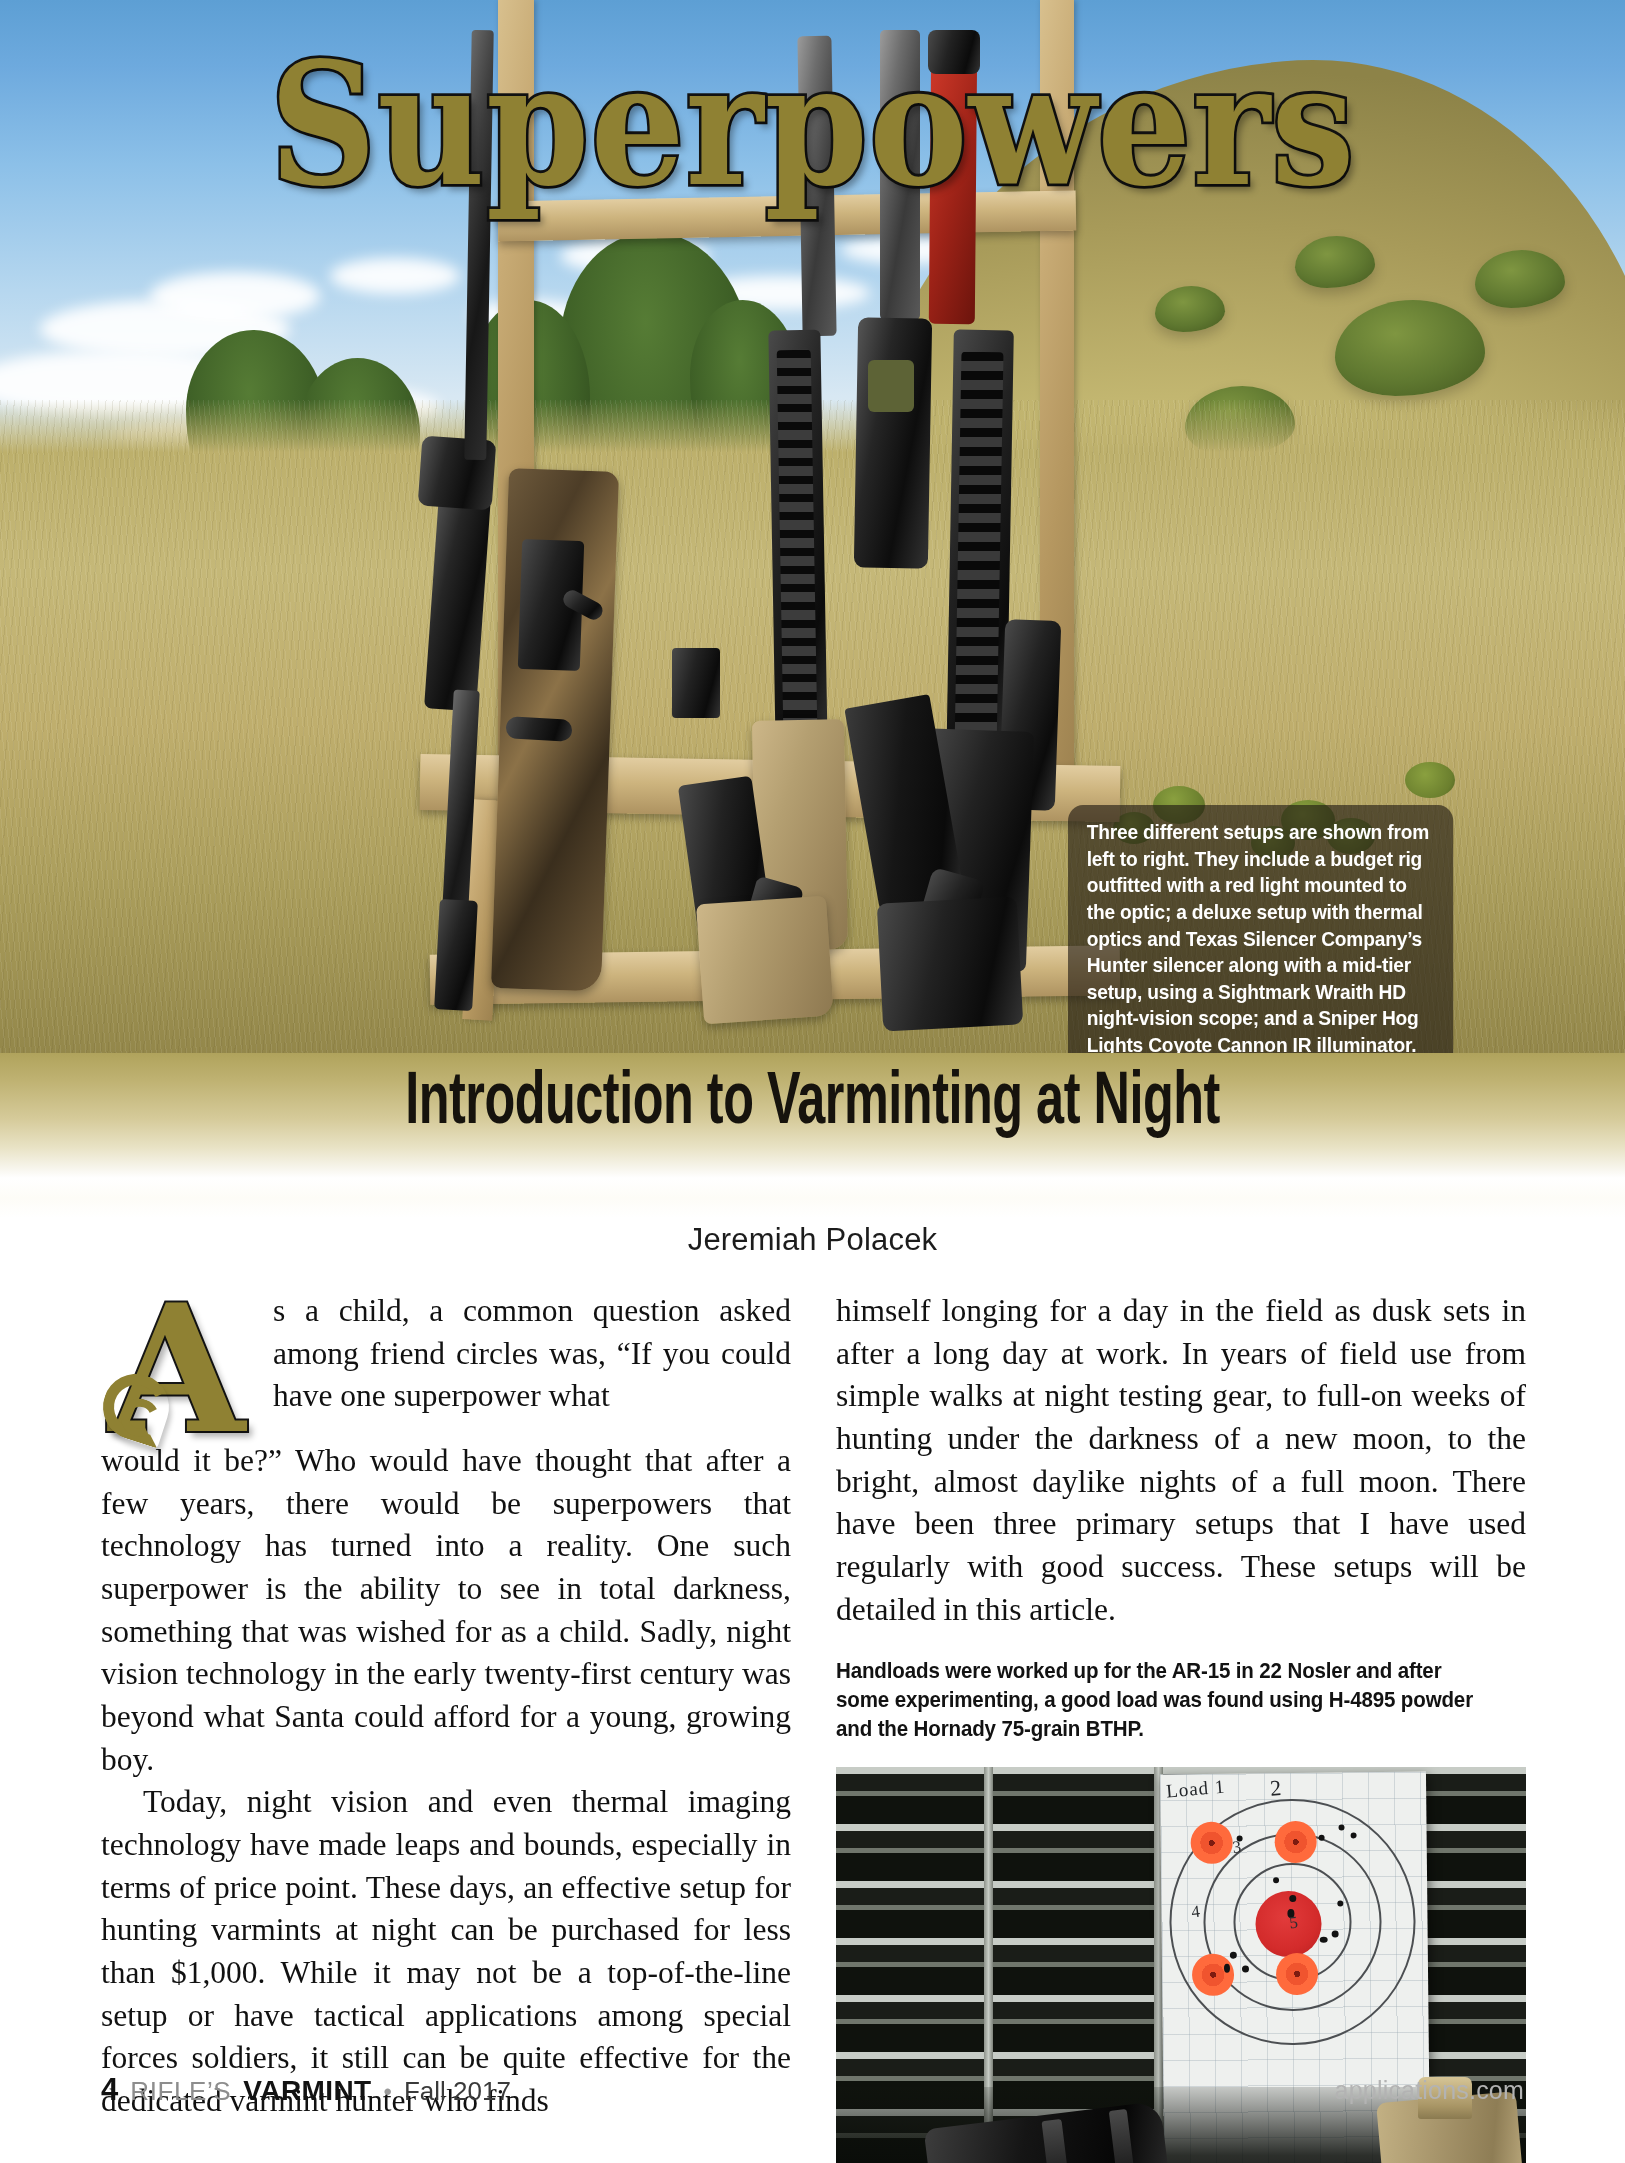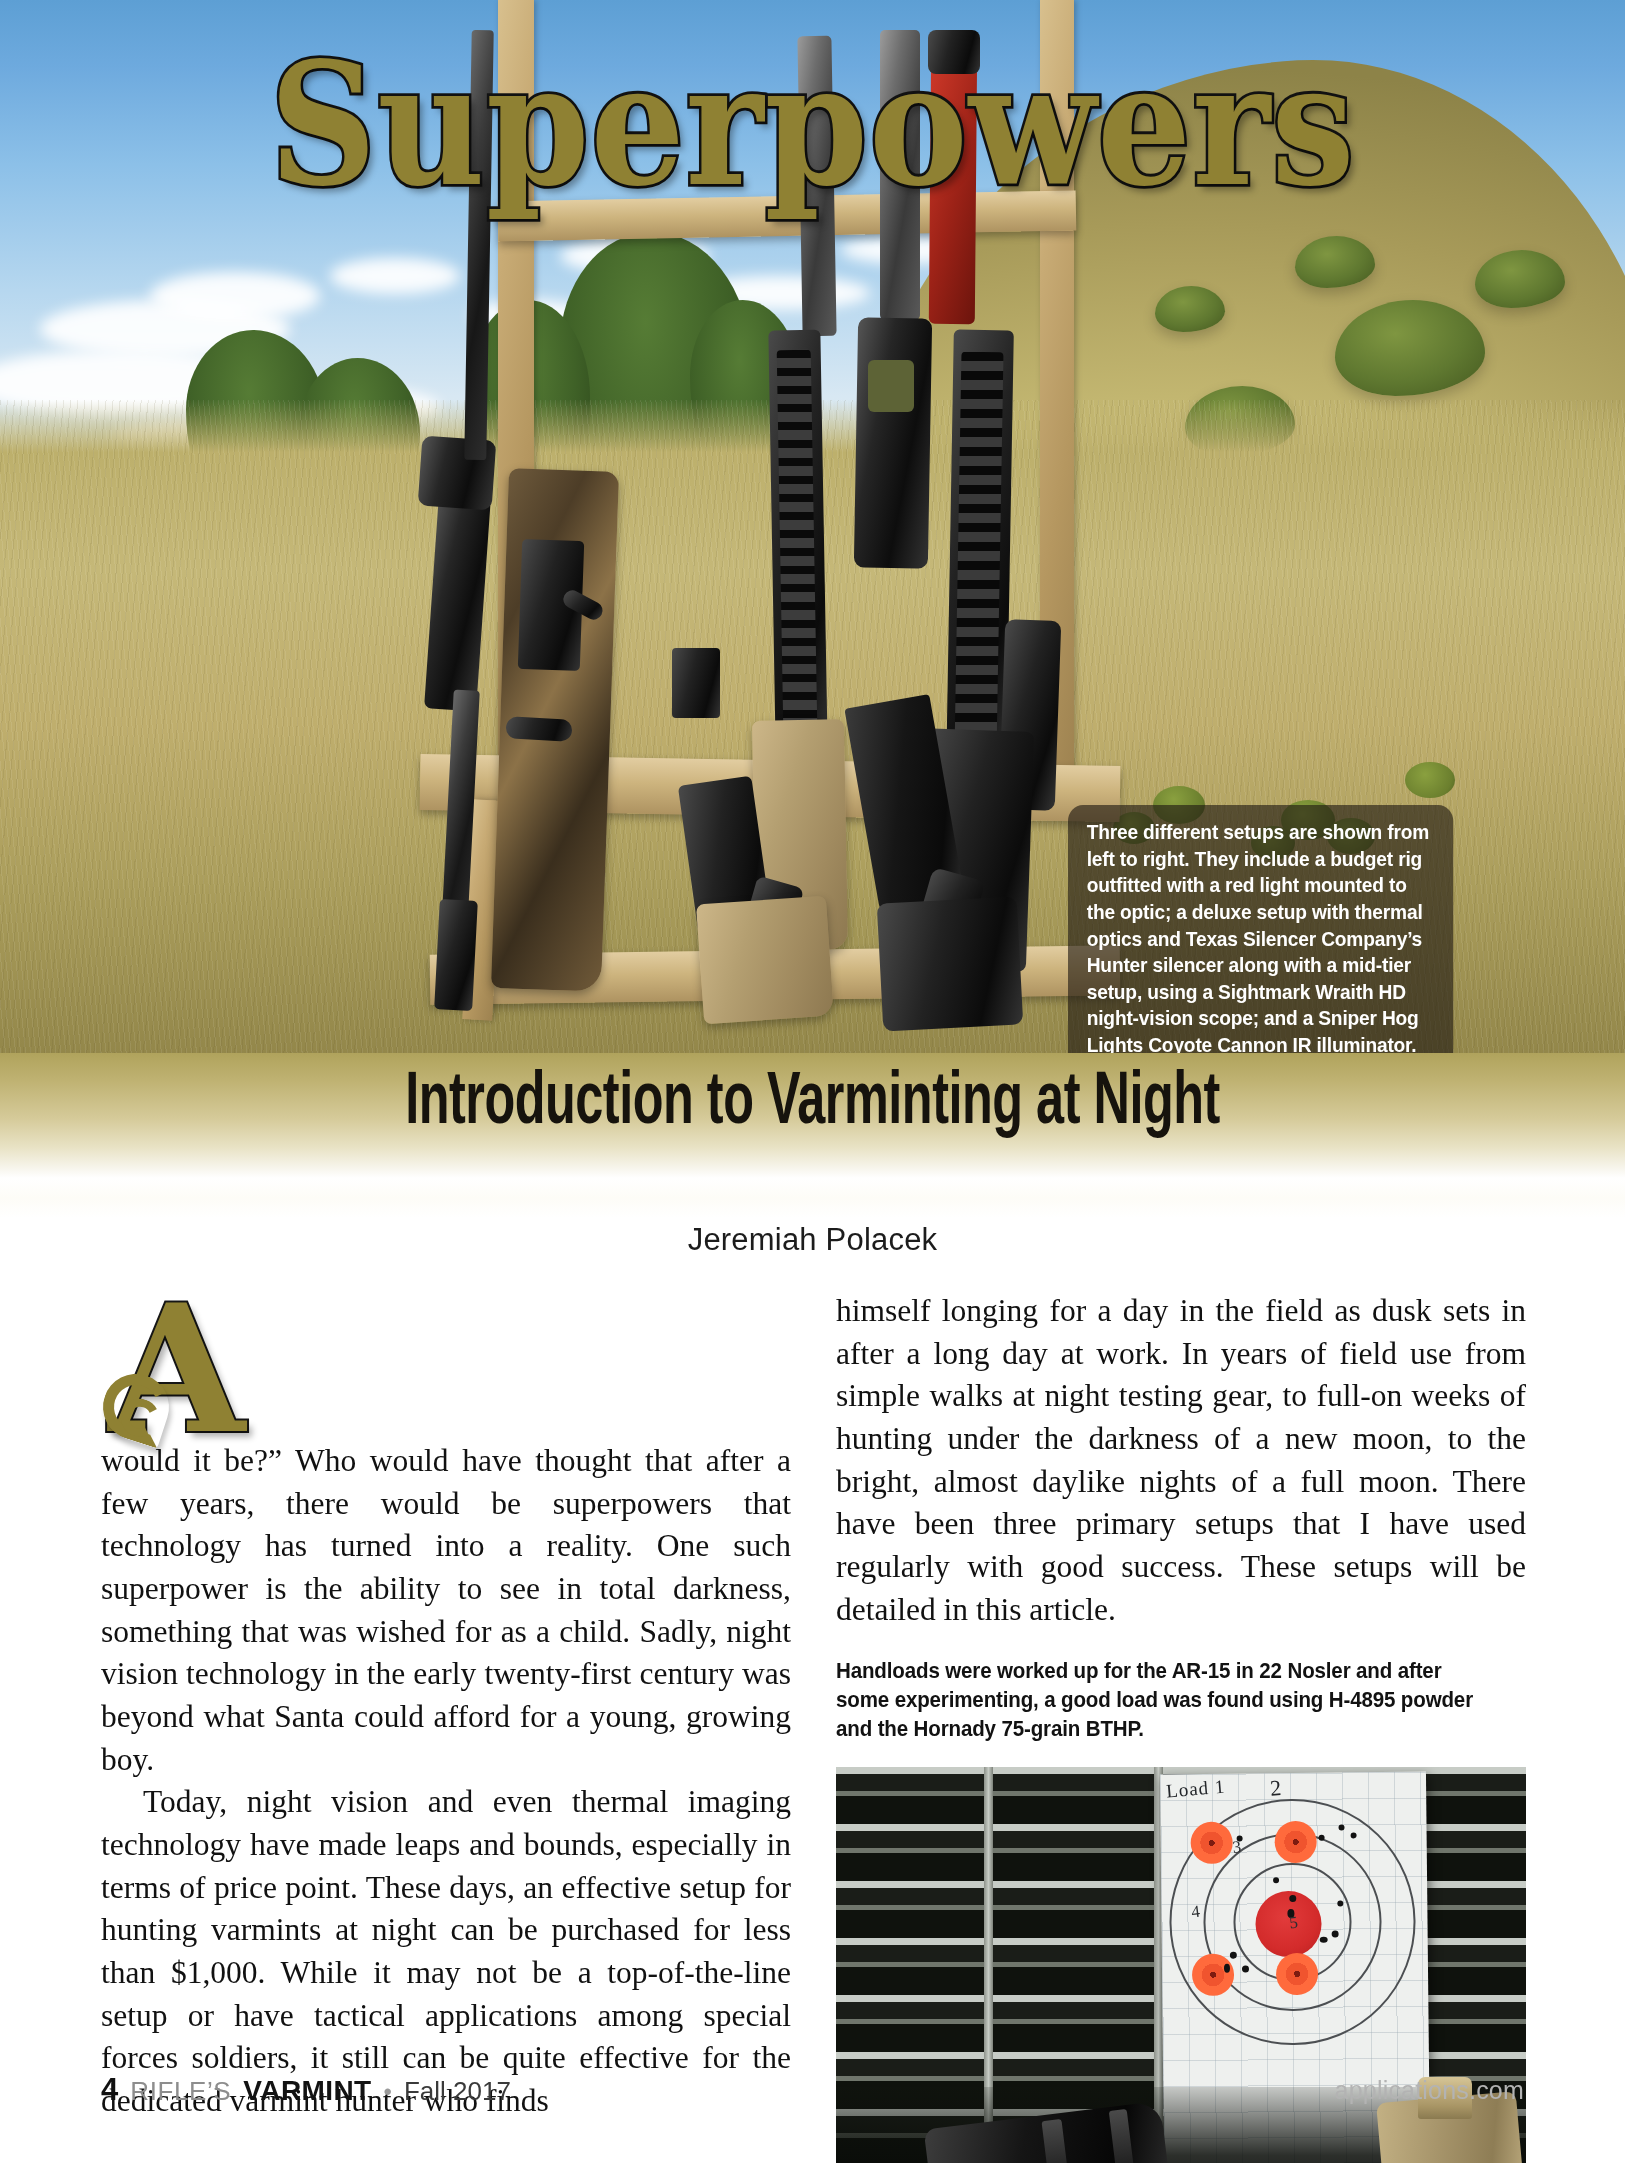--- a/index.html
+++ b/index.html
@@ -525,20 +525,21 @@
 <div class="headline-text">Introduction to Varminting at Night</div>
 
 <div class="byline">Jeremiah Polacek</div>
 
 <div class="article">
 
   <div class="col-left">
     <div class="dropcap-wrap">
       <span class="dropcap">A</span>
       <span class="dropcap-swash"></span>
+      <div class="body-p no-indent dropcap-first-lines">s a child, a common question asked among friend circles was, “If you could have one superpower what</div>
       <div class="body-p no-indent dropcap-cont">would it be?” Who would have thought that after a few years, there would be superpowers that technology has turned into a reality. One such superpower is the ability to see in total darkness, something that was wished for as a child. Sadly, night vision technology in the early twenty-first century was beyond what Santa could afford for a young, growing boy.</div>
     </div>
     <div class="body-p">Today, night vision and even thermal imaging technology have made leaps and bounds, especially in terms of price point. These days, an effective setup for hunting varmints at night can be purchased for less than $1,000. While it may not be a top-of-the-line setup or have tactical applications among special forces soldiers, it still can be quite effective for the dedicated varmint hunter who finds</div>
   </div>
 
   <div class="col-right">
     <div class="body-p no-indent">himself longing for a day in the field as dusk sets in after a long day at work. In years of field use from simple walks at night testing gear, to full-on weeks of hunting under the darkness of a new moon, to the bright, almost daylike nights of a full moon. There have been three primary setups that I have used regularly with good success. These setups will be detailed in this article.</div>
 
     <div class="sans-caption">Handloads were worked up for the AR-15 in 22 Nosler and after some experimenting, a good load was found using H-4895 powder and the Hornady 75-grain BTHP.</div>
 

